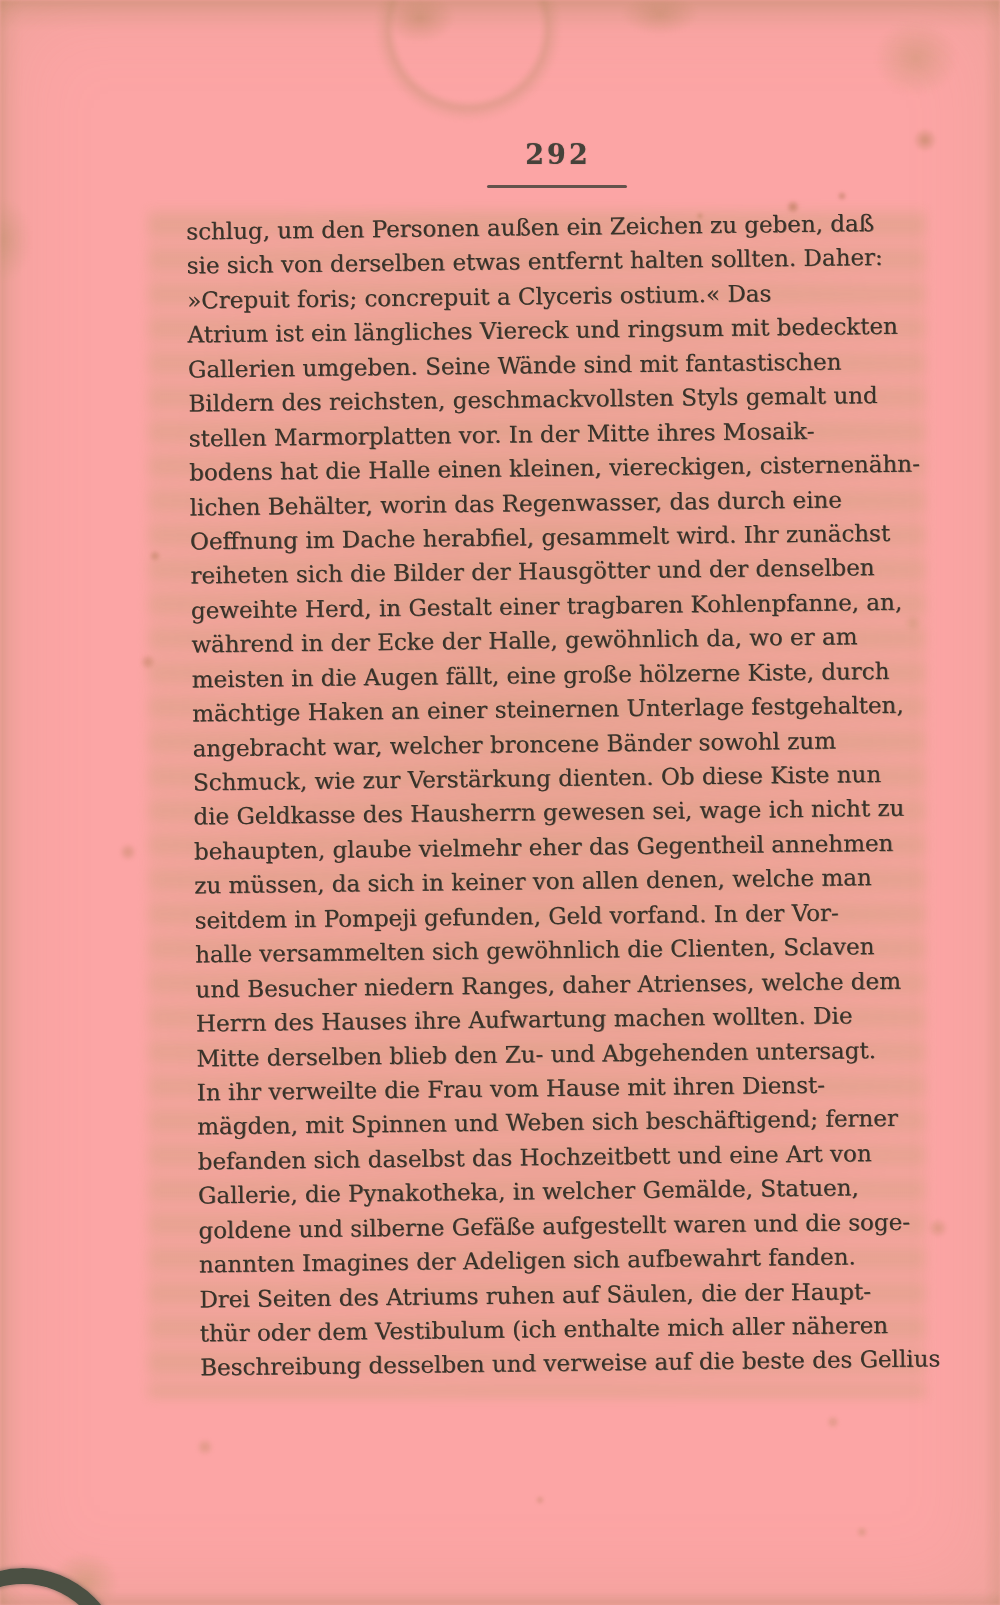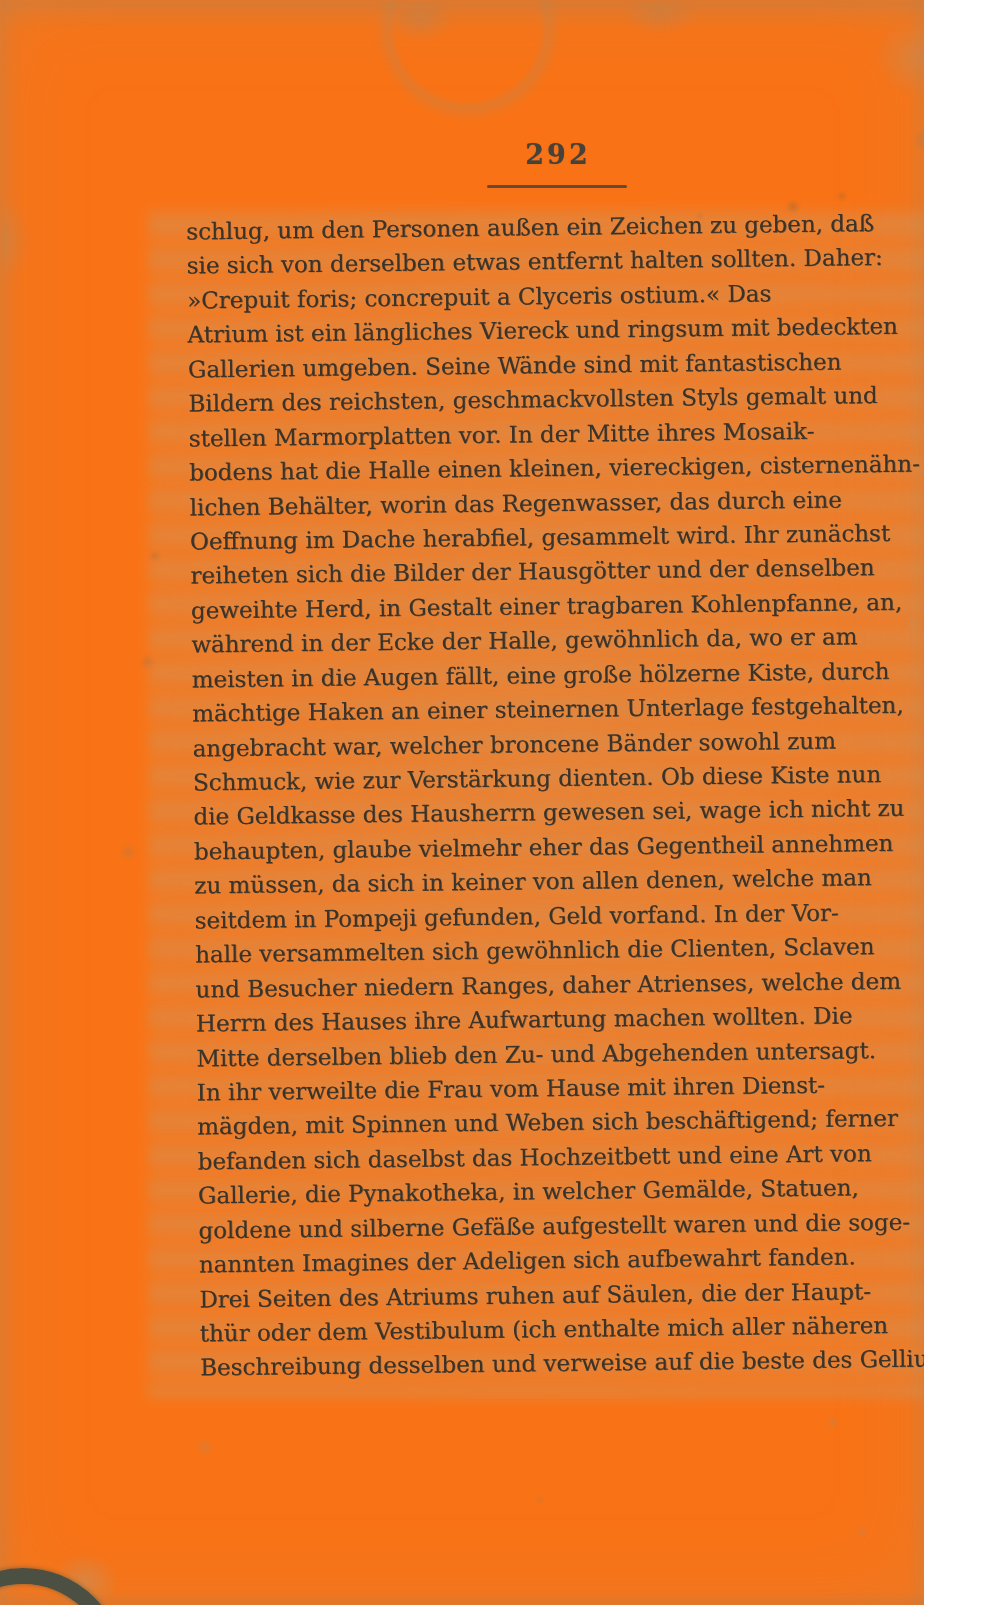--- a/index.html
+++ b/index.html
@@ -1,20 +1,20 @@
 <!DOCTYPE html>
 <html><head>
 <meta charset="utf-8">
 <style>
   html,body { margin:0; padding:0; }
   .page {
     position: relative;
-    width: 924px;
+    width: 1000px;
     height: 1605px;
-    background-color: #f97316;
+    background-color: #fca5a5;
     overflow: hidden;
     font-family: "DejaVu Serif", serif;
     box-shadow: inset 0 0 90px rgba(184,152,110,0.22);
   }
 
   
   .stains {
     position: absolute; inset: 0;
     pointer-events: none;
     filter: blur(1.5px);

